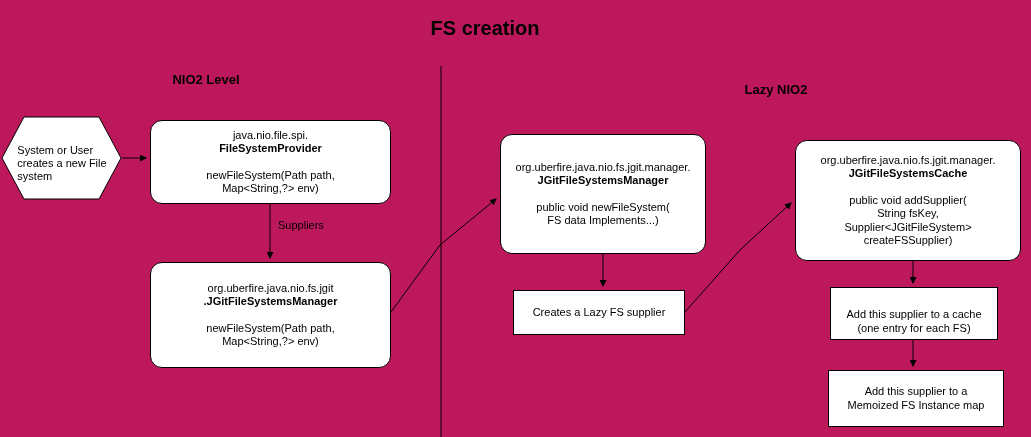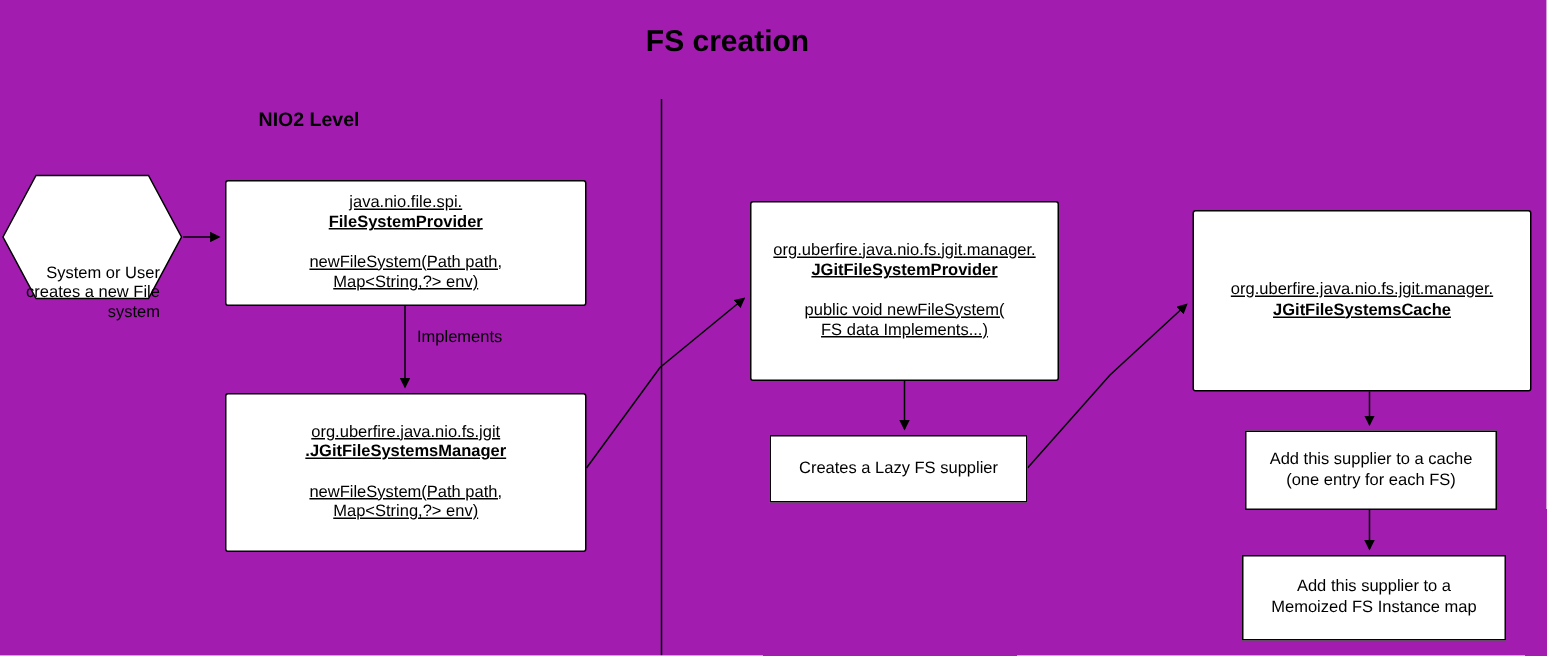--- a/index.html
+++ b/index.html
@@ -5,21 +5,21 @@
   * { margin: 0; padding: 0; box-sizing: border-box; }
   html, body { background: #ffffff; }
   body {
     font-family: "Liberation Sans", "DejaVu Sans", sans-serif;
     color: #000;
   }
   .canvas {
     position: relative;
     width: 1031px;
     height: 437px;
-    background: #a21caf;
+    background: #be185d;
     overflow: hidden;
   }
   .wires {
     position: absolute;
     left: 0; top: 0;
     width: 1031px; height: 437px;
     z-index: 0;
   }
   .title {
     position: absolute;
@@ -47,52 +47,51 @@
     display: flex;
     flex-direction: column;
     align-items: center;
     justify-content: center;
     text-align: center;
     font-size: 11px;
     line-height: 13.5px;
     padding: 4px 6px;
     z-index: 1;
   }
-  .rounded { border-radius: 2px; text-decoration: underline; }
+  .rounded { border-radius: 12px; }
   .node .cls { font-weight: bold; }
   .node .body { margin-top: 13px; white-space: pre-line; }
   .plain { white-space: pre-line; }
   .hex-text {
     position: absolute;
     left: 10px; top: 117px;
     width: 104px; height: 93px;
     display: flex;
     align-items: center;
     justify-content: center;
-    text-align: right;
+    text-align: left;
     font-size: 11px;
     line-height: 13px;
     white-space: pre-line;
     z-index: 1;
-    margin-top: 32px;
   }
   .label {
     position: absolute;
     font-size: 11px;
     z-index: 2;
     white-space: nowrap;
   }
   .label.implements { left: 278px; top: 219px; }
   
   .n-fsp      { left: 150px; top: 120px; width: 241px; height: 84px;  }
   .n-jgitfsp  { left: 150px; top: 262px; width: 241px; height: 106px; }
   .n-manager  { left: 500px; top: 134px; width: 206px; height: 120px; }
   .n-cache    { left: 795px; top: 140px; width: 226px; height: 121px; }
   .n-lazy     { left: 513px; top: 290px; width: 172px; height: 45px;  }
-  .n-entry    { left: 830px; top: 287px; width: 168px; height: 53px;  }
+  .n-entry    { left: 830px; top: 287px; width: 168px; height: 53px; justify-content: flex-end;  }
   .n-memoized { left: 828px; top: 370px; width: 176px; height: 57px;  }
 </style>
 </head>
 <body>
 
 <div class="canvas">
 
   <svg class="wires" viewBox="0 0 1031 437" xmlns="http://www.w3.org/2000/svg">
     <defs>
       <marker id="arrow" viewBox="0 0 10 10" refX="8.5" refY="5" markerWidth="7" markerHeight="7" orient="auto-start-reverse">
@@ -110,51 +109,56 @@
       <polyline points="391,312 440,245 496,199" marker-end="url(#arrow)"></polyline>
       <line x1="603" y1="254" x2="603" y2="286" marker-end="url(#arrow)"></line>
       <polyline points="685,312 740,250 791,203" marker-end="url(#arrow)"></polyline>
       <line x1="913" y1="261" x2="913" y2="283" marker-end="url(#arrow)"></line>
       <line x1="913" y1="340" x2="913" y2="366" marker-end="url(#arrow)"></line>
     </g>
   </svg>
 
   <div class="title">FS creation</div>
   <div class="heading left">NIO2 Level</div>
+  <div class="heading right">Lazy NIO2</div>
 
   <div class="hex-text">System or User
 creates a new File
 system</div>
 
-  <div class="label implements">Implements</div>
+  <div class="label implements">Suppliers</div>
 
   <div class="node rounded n-fsp">
     <span class="pkg">java.nio.file.spi.</span>
     <span class="cls">FileSystemProvider</span>
     <span class="body">newFileSystem(Path path,
 Map&lt;String,?&gt; env)</span>
   </div>
 
   <div class="node rounded n-jgitfsp">
     <span class="pkg">org.uberfire.java.nio.fs.jgit</span>
     <span class="cls">.JGitFileSystemsManager</span>
     <span class="body">newFileSystem(Path path,
 Map&lt;String,?&gt; env)</span>
   </div>
 
   <div class="node rounded n-manager">
     <span class="pkg">org.uberfire.java.nio.fs.jgit.manager.</span>
-    <span class="cls">JGitFileSystemProvider</span>
+    <span class="cls">JGitFileSystemsManager</span>
     <span class="body">public void newFileSystem(
 FS data Implements...)</span>
   </div>
 
   <div class="node rounded n-cache">
     <span class="pkg">org.uberfire.java.nio.fs.jgit.manager.</span>
     <span class="cls">JGitFileSystemsCache</span>
+    <span class="body">public void addSupplier(
+String fsKey,
+Supplier&lt;JGitFileSystem&gt;
+createFSSupplier)</span>
   </div>
 
   <div class="node n-lazy">
     <span class="plain">Creates a Lazy FS supplier</span>
   </div>
 
   <div class="node n-entry">
     <span class="plain">Add this supplier to a cache
 (one entry for each FS)</span>
   </div>

